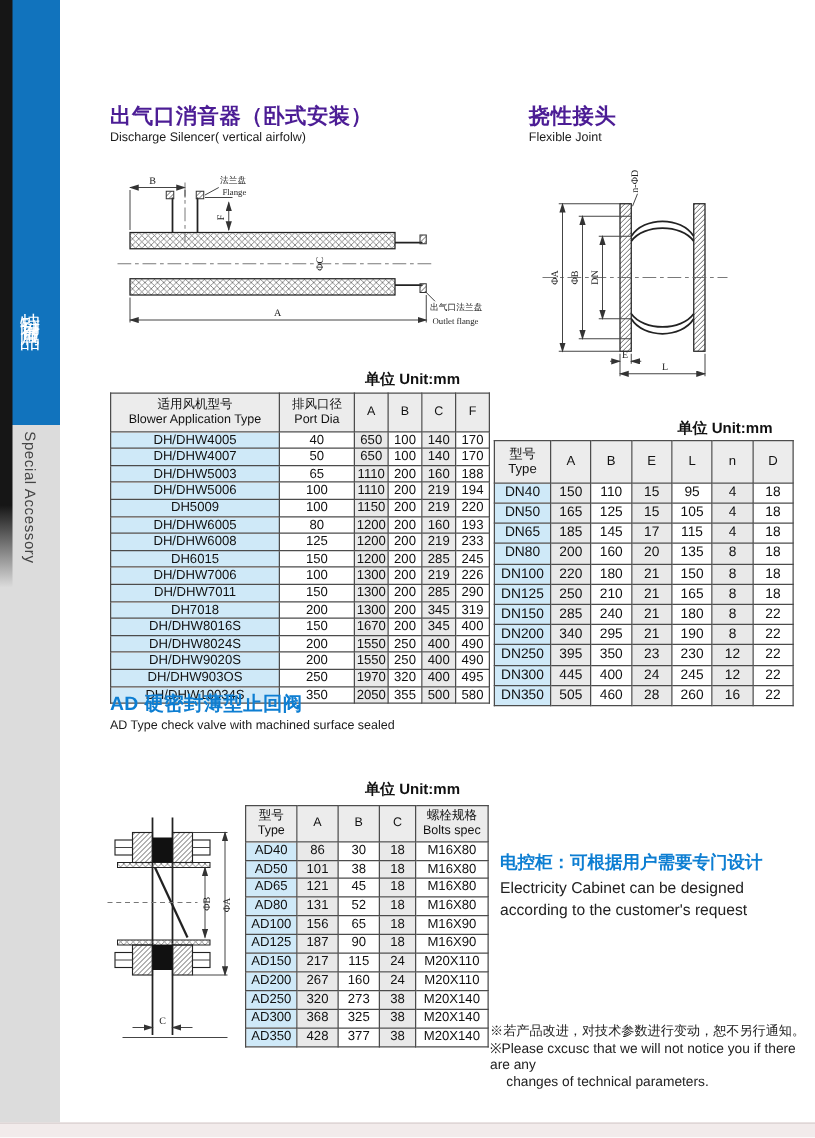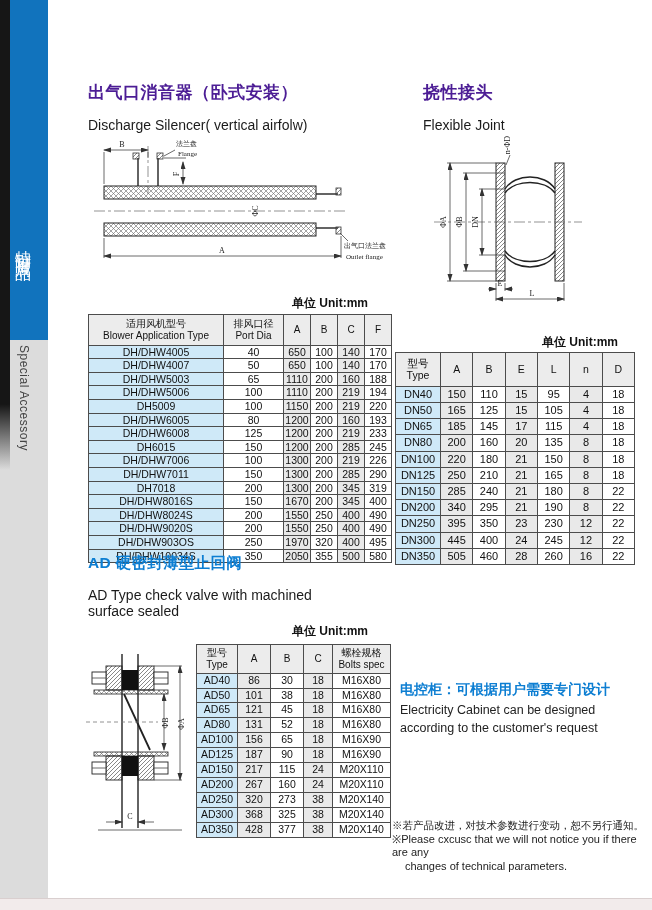--- a/index.html
+++ b/index.html
@@ -13,21 +13,21 @@
   .spine{position:absolute;left:0;top:0;width:10px;height:470px;
         background:linear-gradient(180deg,#161616 0%,#161616 86%,rgba(22,22,22,0) 100%);}
   .sidebar-cn{position:absolute;left:12px;top:237px;writing-mode:vertical-rl;
         font-size:16px;letter-spacing:4px;color:#fff;}
   .sidebar-en{position:absolute;left:17px;top:345px;writing-mode:vertical-rl;
         font-size:12px;color:#444;letter-spacing:.5px;}
   
   .sec{position:absolute;}
   .t-cn{font-size:17px;font-weight:bold;color:#4c1d95;letter-spacing:.5px;}
   .t-cn2{font-size:15.5px;font-weight:bold;color:#0d7ed2;letter-spacing:.3px;}
-  .t-en{font-size:14px;color:#1b1b1b;margin-top:13px;line-height:1.15;}
+  .t-en{font-size:10px;color:#1b1b1b;margin-top:1px;line-height:1.15;}
   .silencer-title{left:88px;top:81px;}
   .flexible-title{left:423px;top:81px;}
   .ad-title{left:88px;top:553px;width:250px;}
   .unit{position:absolute;width:110px;text-align:center;font-size:12px;font-weight:bold;color:#111;}
   .unit-silencer{left:275px;top:295px;}
   .unit-flexible{left:525px;top:334px;}
   .unit-ad{left:275px;top:623px;}
   
   .tbl{border-collapse:collapse;table-layout:fixed;position:absolute;}
   .tbl th,.tbl td{border:1px solid #4c4c4c;text-align:center;padding:0;overflow:hidden;}

